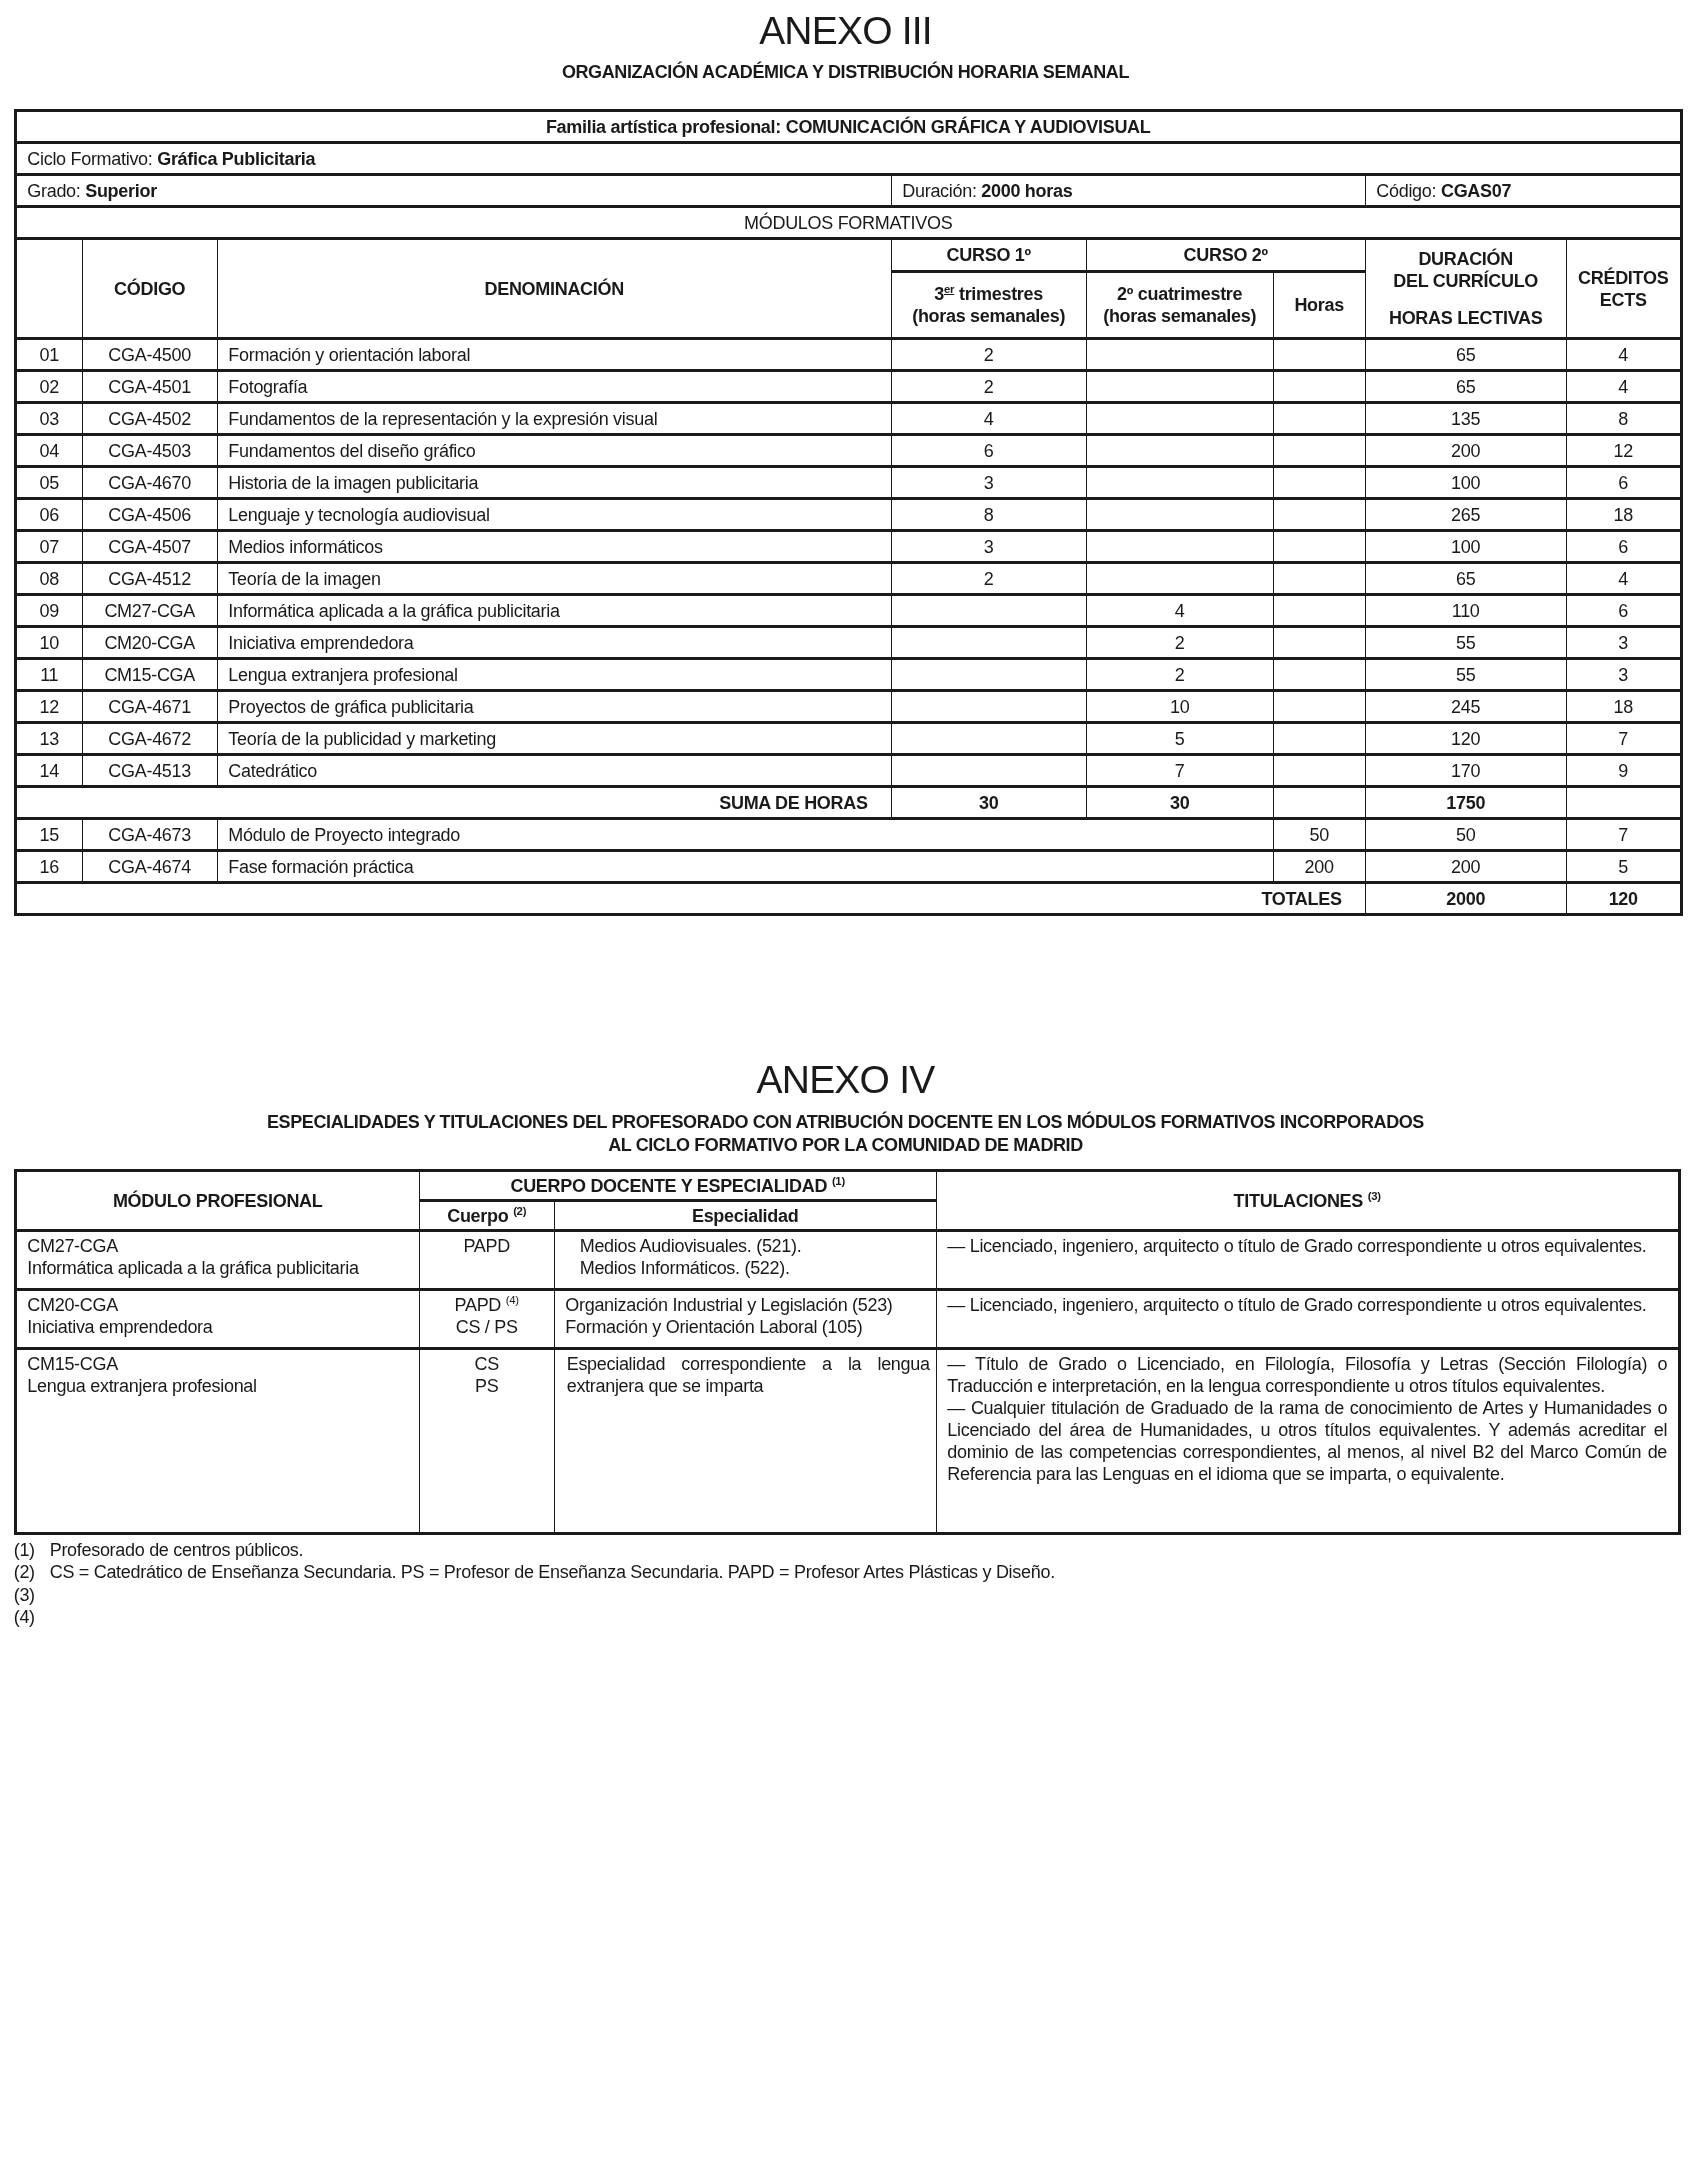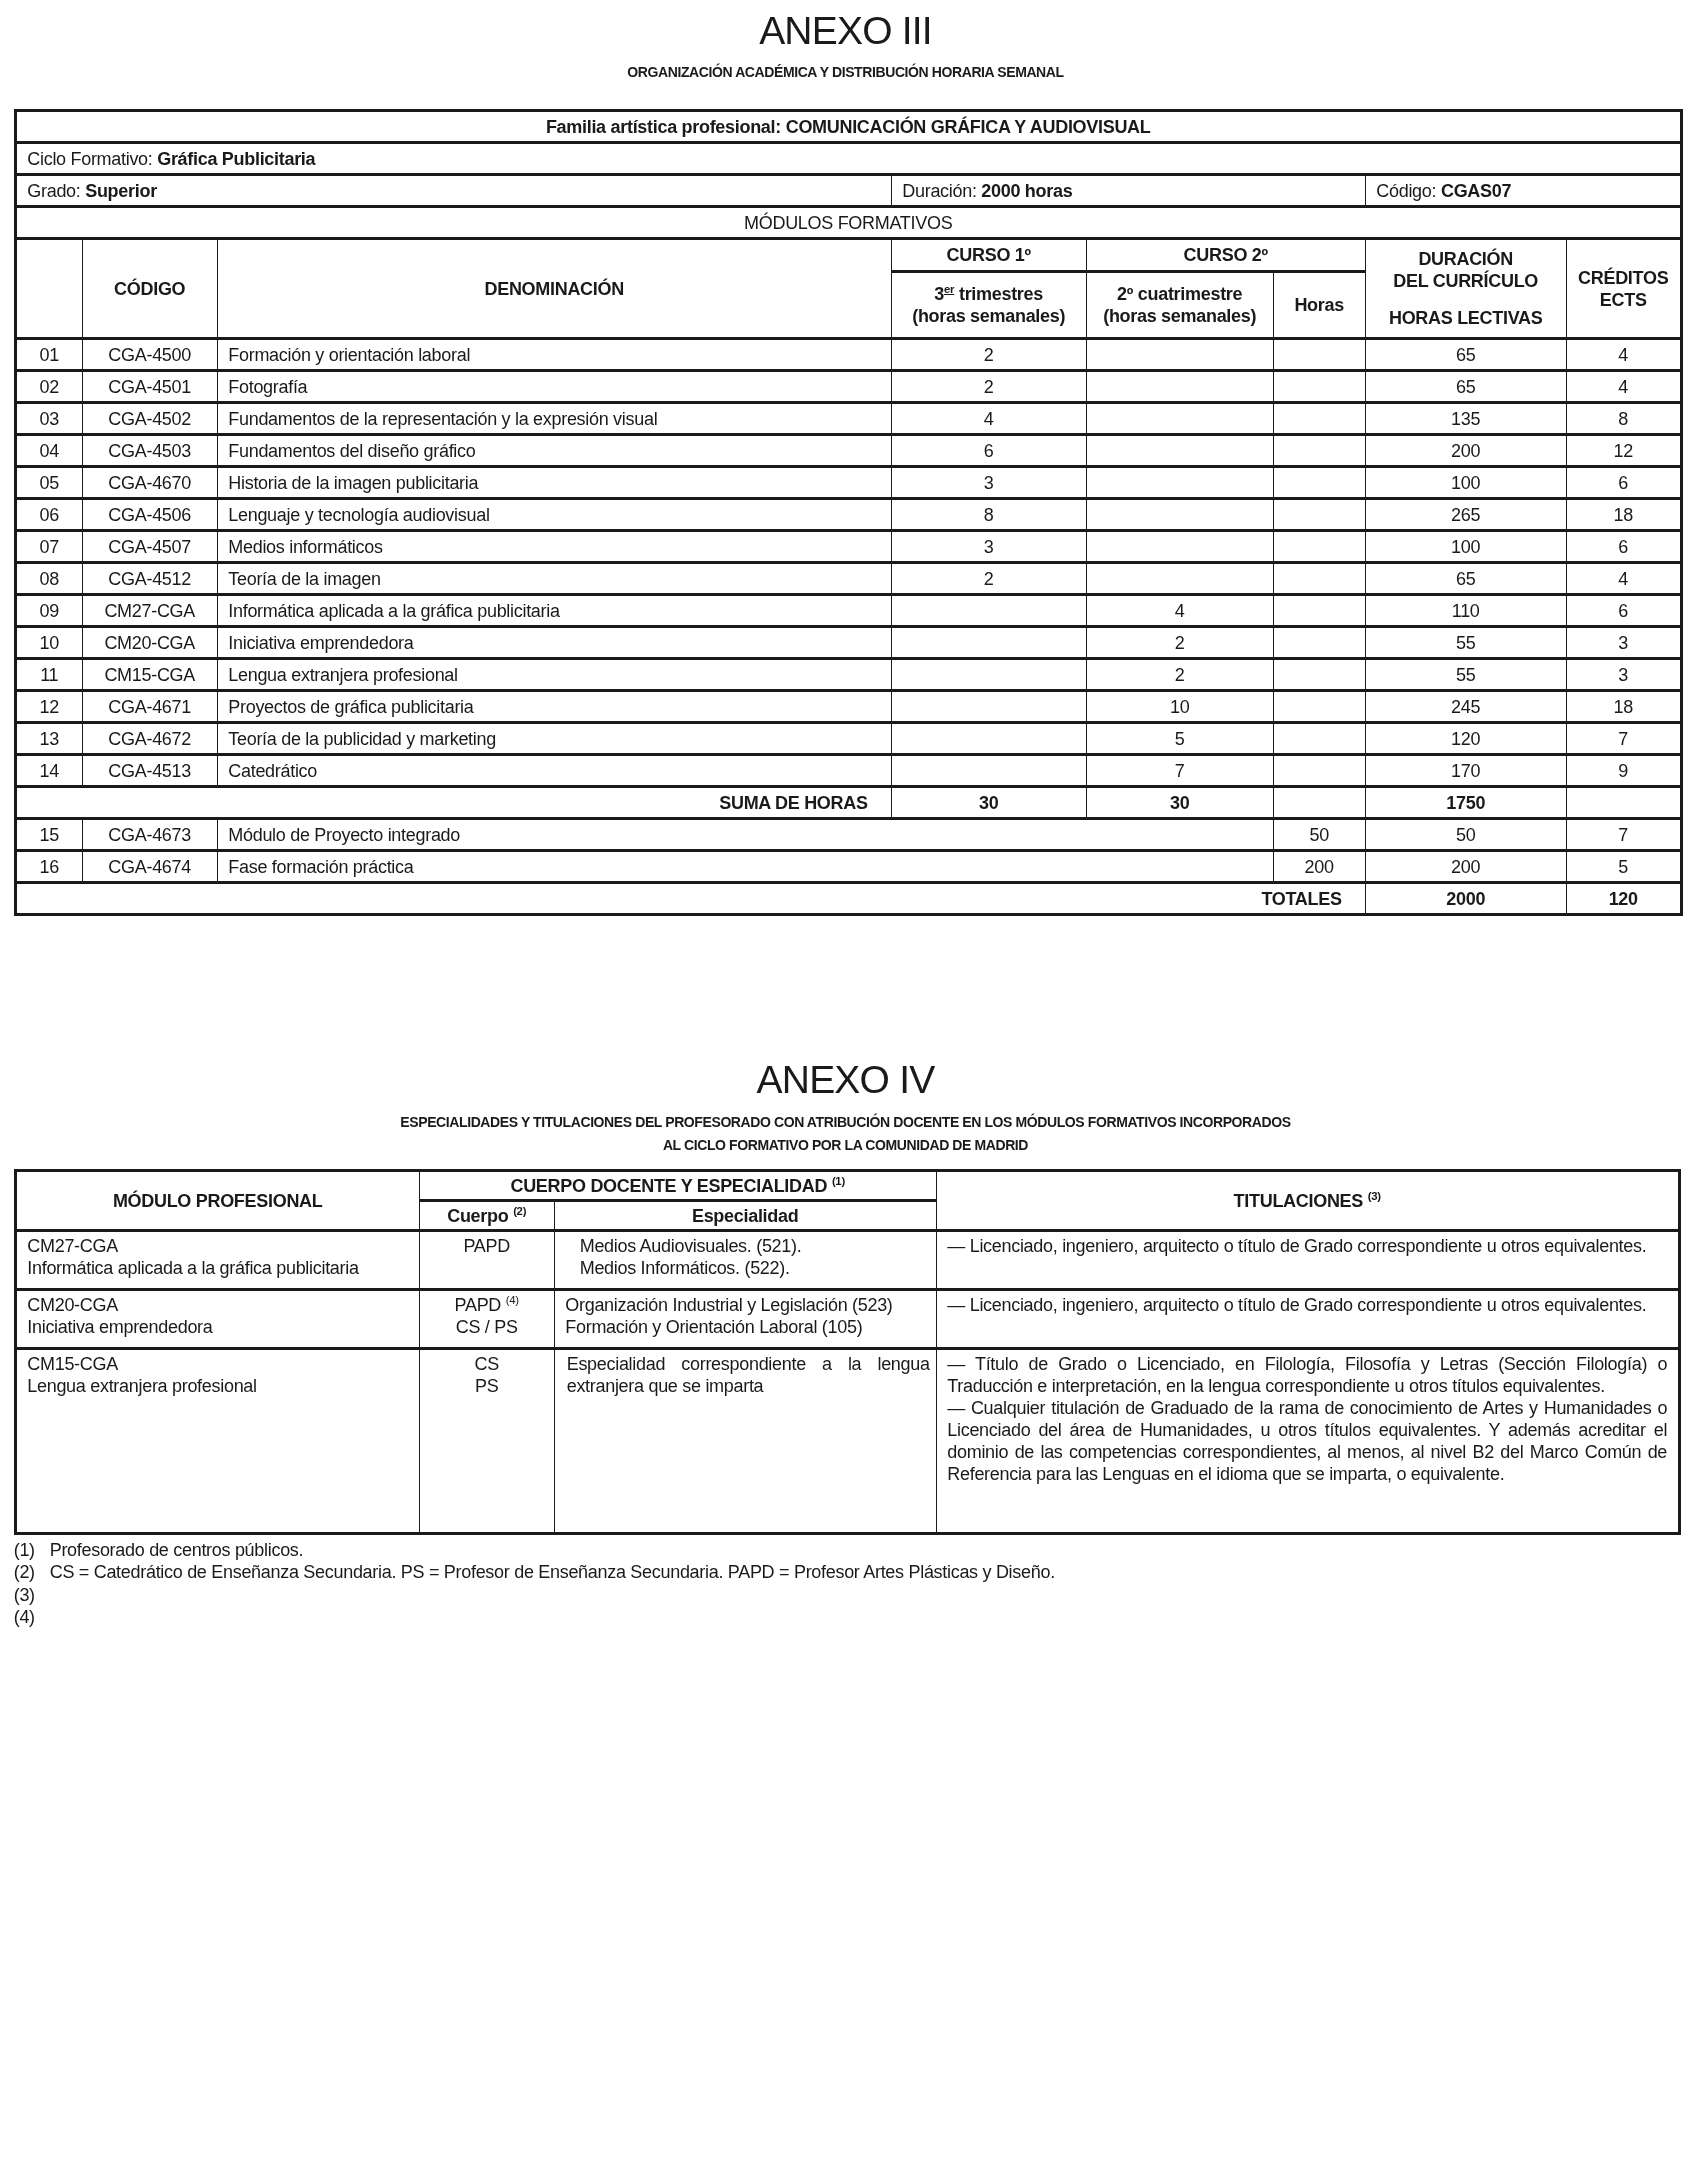--- a/index.html
+++ b/index.html
@@ -6,21 +6,21 @@
   body {
     width: 1691px; height: 2183px; position: relative; overflow: hidden;
     font-family: "Liberation Sans", sans-serif; color: #1a1a1a;
   }
   .title {
     position: absolute; left: 0; width: 1691px; text-align: center;
     font-size: 39px; font-weight: normal; letter-spacing: -0.8px;
   }
   .subtitle {
     position: absolute; left: 0; width: 1691px; text-align: center;
-    font-size: 14px; font-weight: bold; letter-spacing: -0.4px; line-height: 23.6px;
+    font-size: 18px; font-weight: bold; letter-spacing: -0.4px; line-height: 23.6px;
   }
   table { border-collapse: collapse; position: absolute; table-layout: fixed; }
   td, th {
     border: 1.5px solid #1a1a1a; padding: 0 10.6px;
     font-size: 18px; letter-spacing: -0.3px; line-height: 22px;
     vertical-align: middle; overflow: hidden;
   }
   th { font-weight: bold; }
   .thick-top td, .thick-top th { border-top: 3.8px solid #1a1a1a; }
   .c { text-align: center; }

